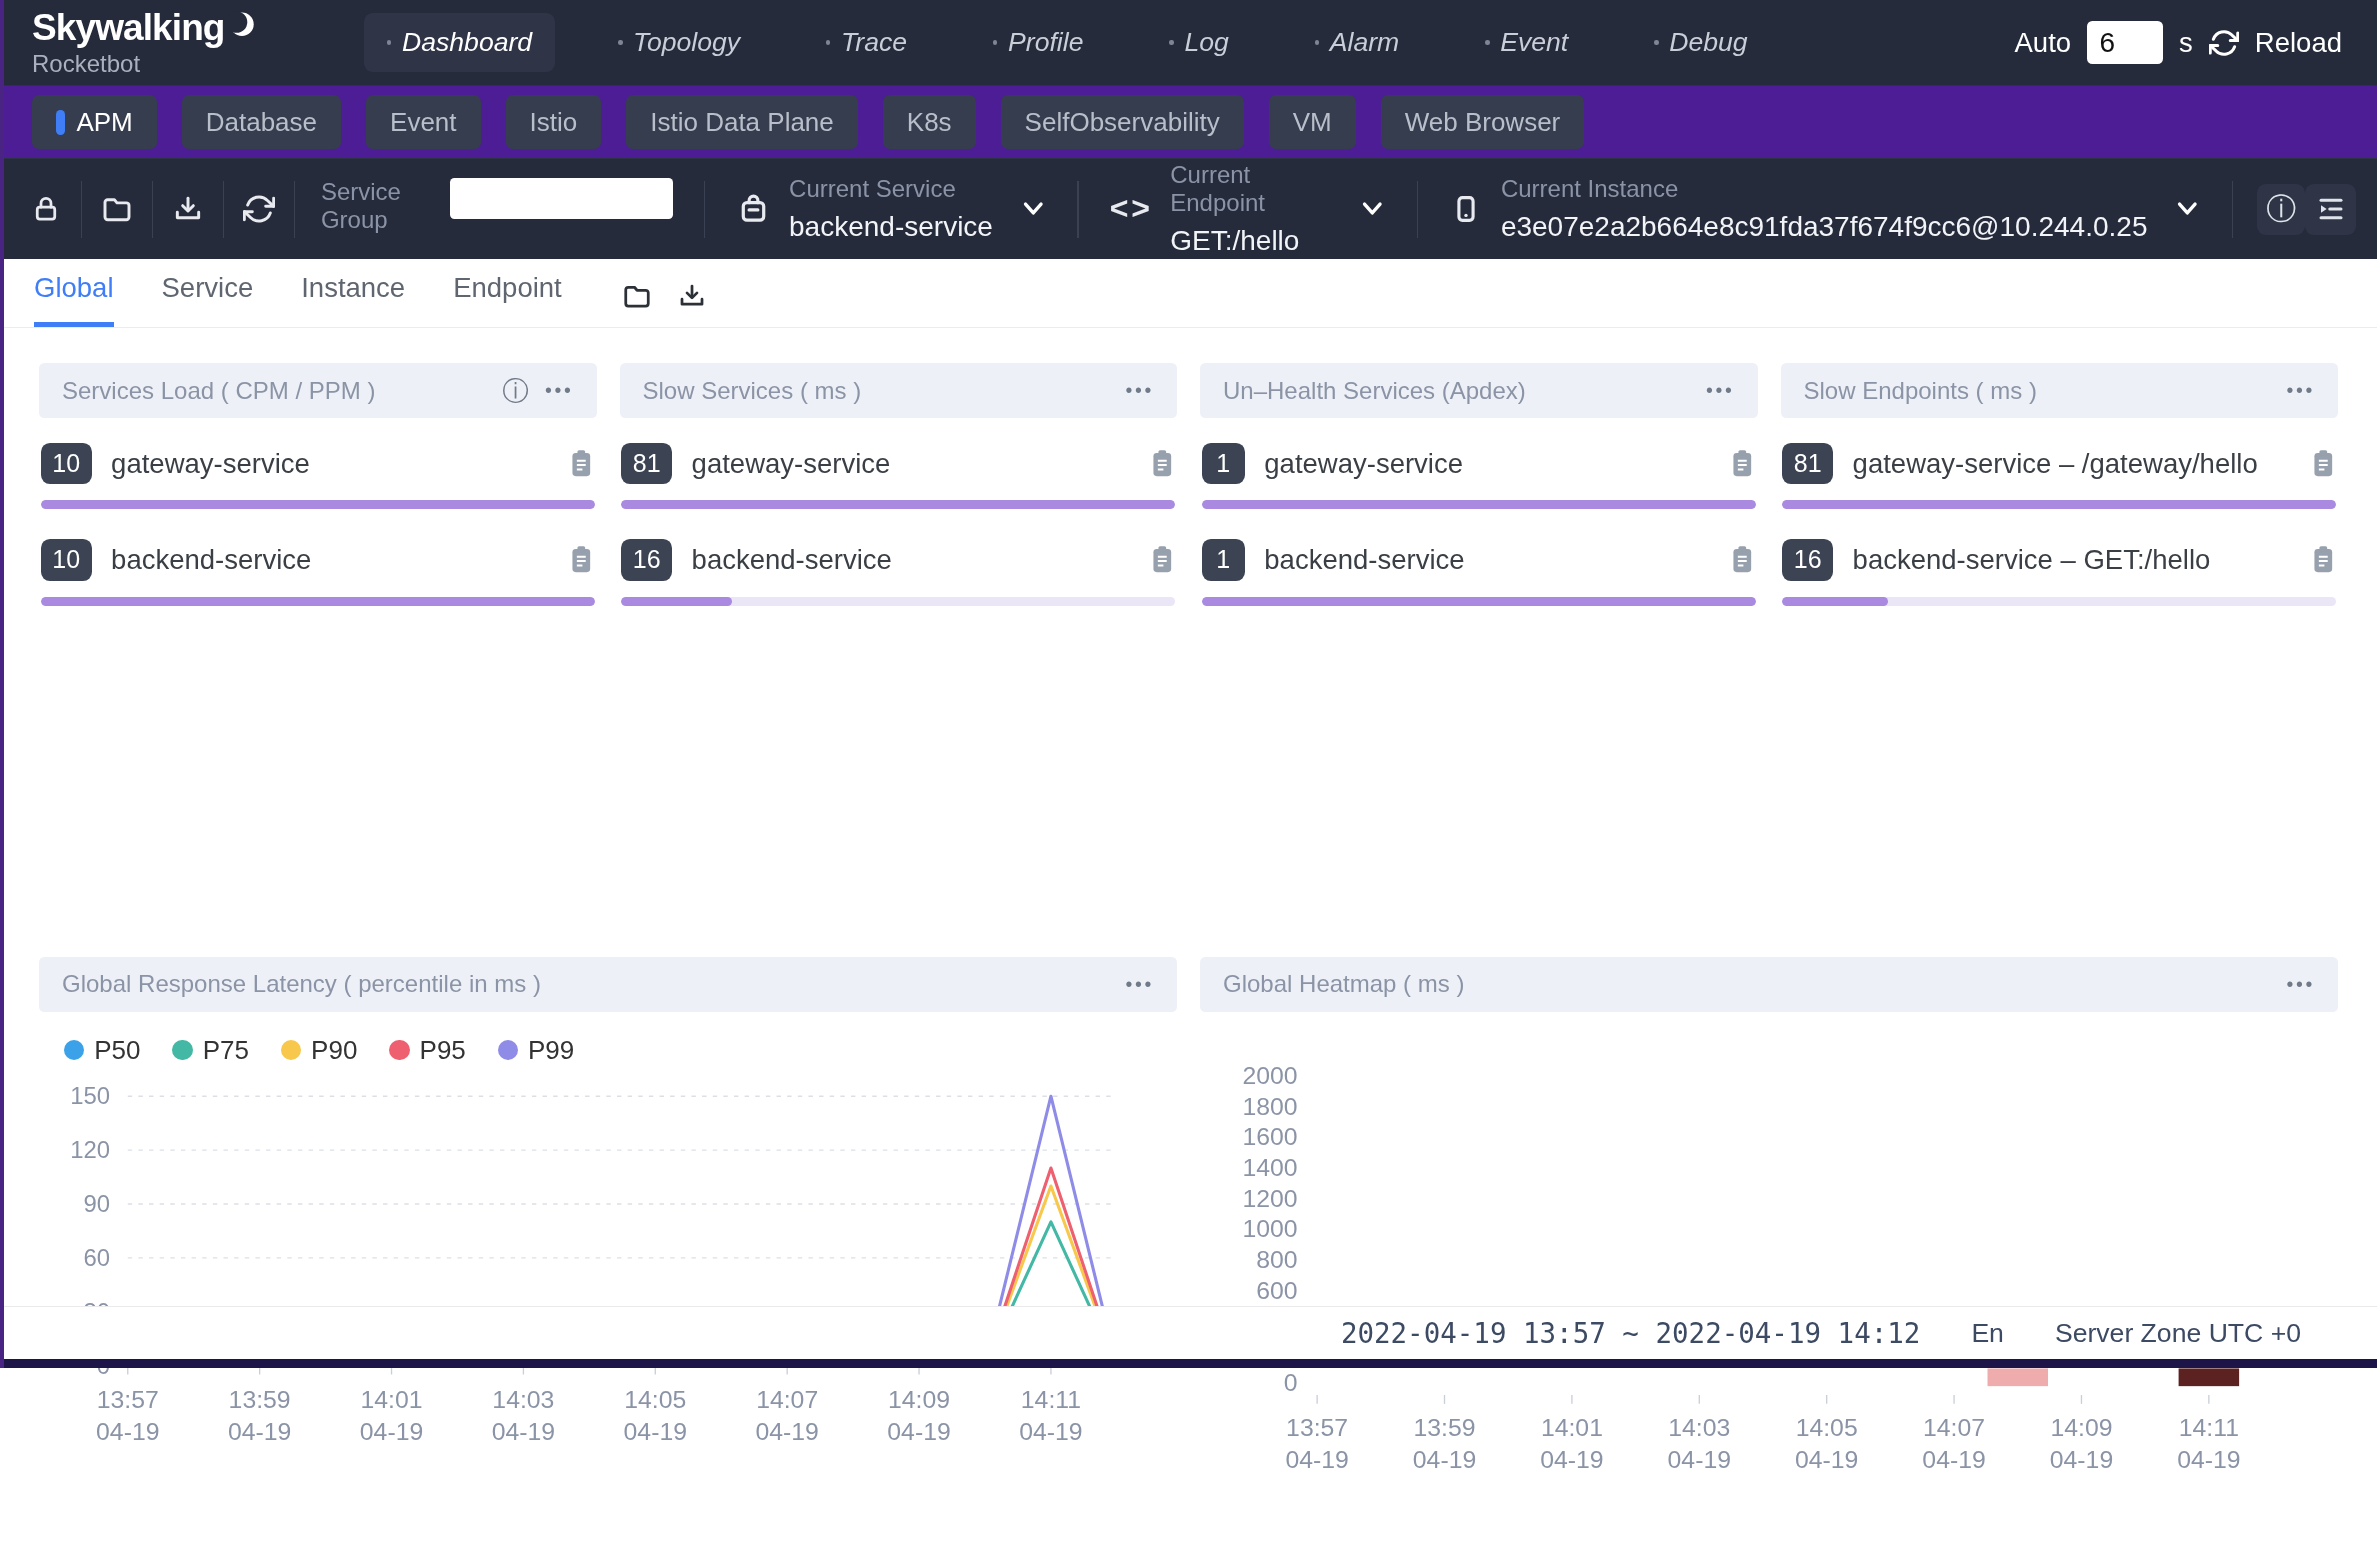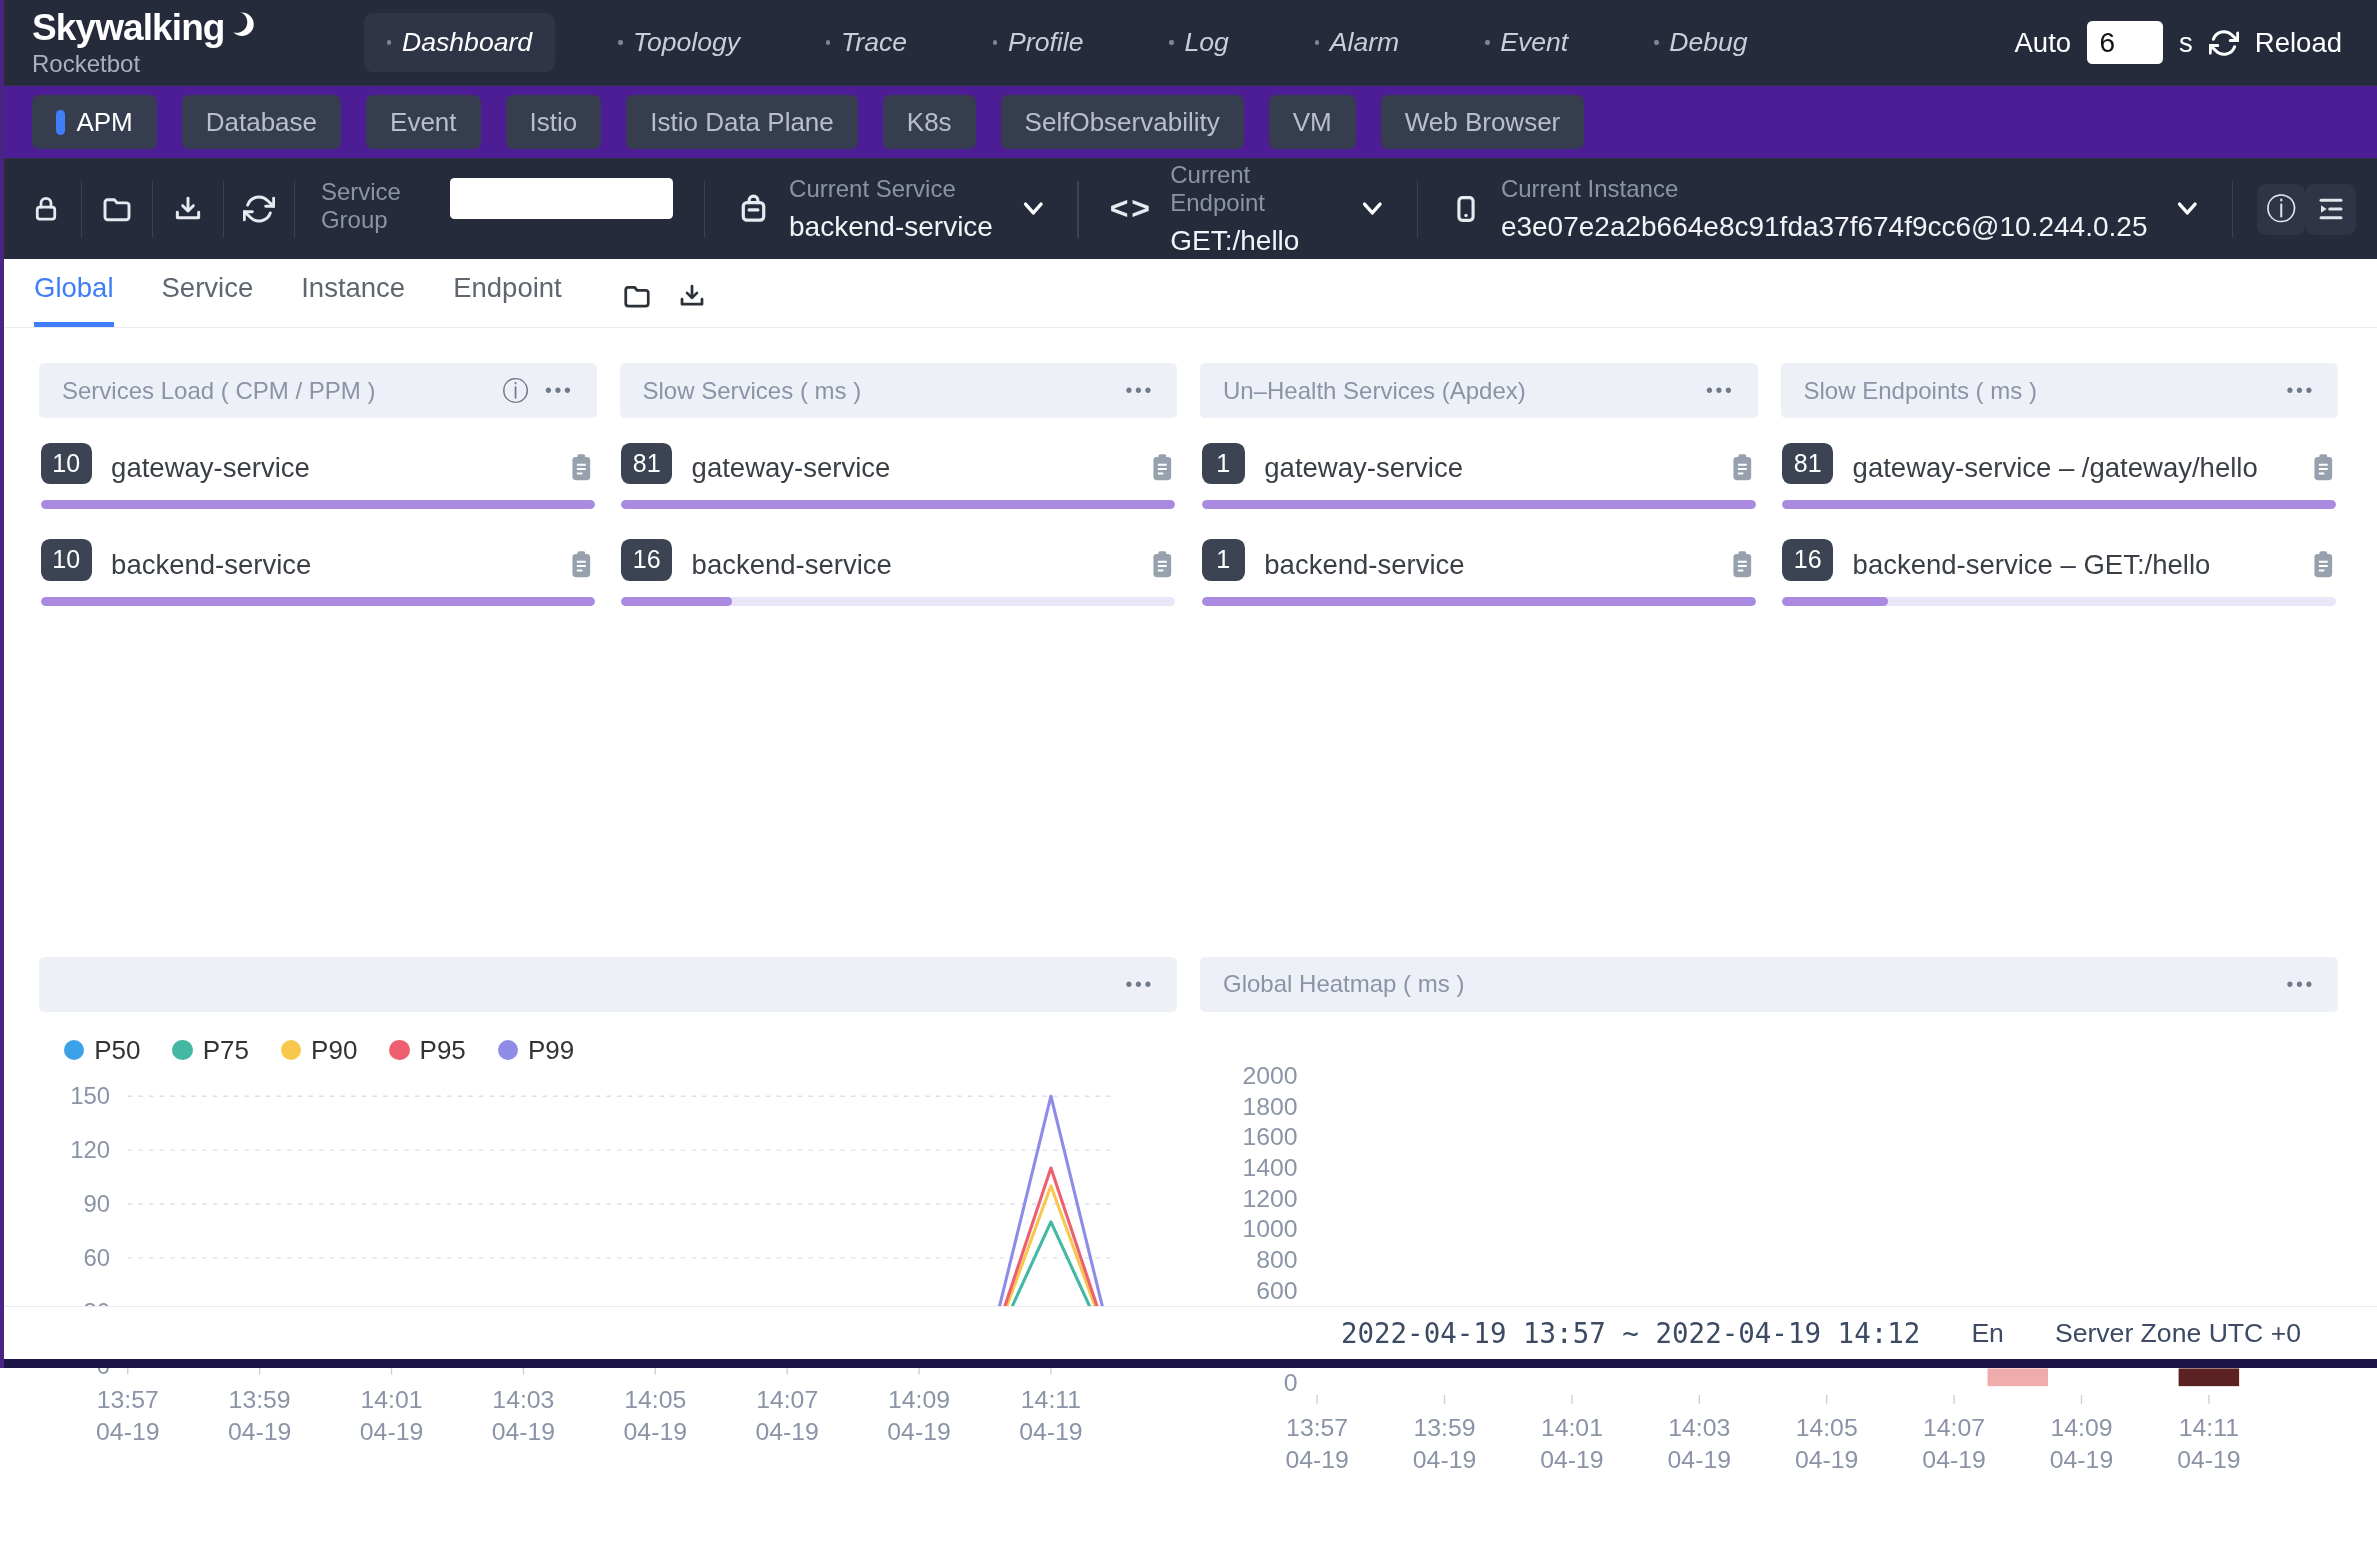--- a/index.html
+++ b/index.html
@@ -55,21 +55,21 @@
 
   
   .cards-grid { display:grid; grid-template-columns:repeat(4,1fr); gap:23px; margin:35px 39px 0; }
   .card-head { background:#edf0f6; border-radius:5.3px; height:55px; display:flex; align-items:center; padding:0 23px; }
   .card-title { color:#8b94a6; font-size:24px; white-space:nowrap; }
   .head-right { margin-left:auto; display:flex; align-items:center; gap:16px; }
   .info-glyph { color:#707a88; font-size:26.6px; cursor:pointer; }
   .more-btn { color:#707a88; font-size:19.5px; letter-spacing:2.7px; cursor:pointer; }
   .card-body { padding:25px 1.8px 0; }
   .m-row { margin-bottom:30px; cursor:pointer; }
-  .m-row-top { display:flex; align-items:flex-end; gap:19.5px; }
+  .m-row-top { display:flex; align-items:center; gap:19.5px; }
   .badge { background:#3c4453; color:#fff; font-size:25px; padding:6.2px 11.5px; min-width:43px; text-align:center; border-radius:8.9px; }
   .m-label { font-size:27.5px; color:#3a3f46; flex:1; white-space:nowrap; overflow:hidden; text-overflow:ellipsis; }
   .clip-icon { flex:0 0 auto; display:flex; }
   .m-bar { margin-top:16px; height:8.9px; border-radius:4.4px; background:#eae6f8; overflow:hidden; }
   .m-fill { height:8.9px; border-radius:4.4px; background:#a98ae0; }
 
   
   .charts-grid { display:grid; grid-template-columns:1fr 1fr; gap:23px; margin:321px 39px 0; }
   .legend { display:flex; gap:32px; padding:23px 0 0 25px; }
   .legend-item { display:flex; align-items:center; gap:9.8px; cursor:pointer; }
@@ -481,20 +481,21 @@
               <div class="m-fill" style="width: 19%;"></div>
             </div>
         </div>
       </div>
     </div>
   </div>
 
   <div class="charts-grid">
     <div class="card">
       <div class="card-head">
+        <span class="card-title">Global Response Latency ( percentile in ms )</span>
         <span class="head-right">
             <span class="more-btn">•••</span>
           </span>
       </div>
       <div class="legend">
         <span class="legend-item">
             <span class="legend-dot" style="background: rgb(59, 161, 232);"></span>
             <span class="legend-label">P50</span>
           </span>
         <span class="legend-item">

